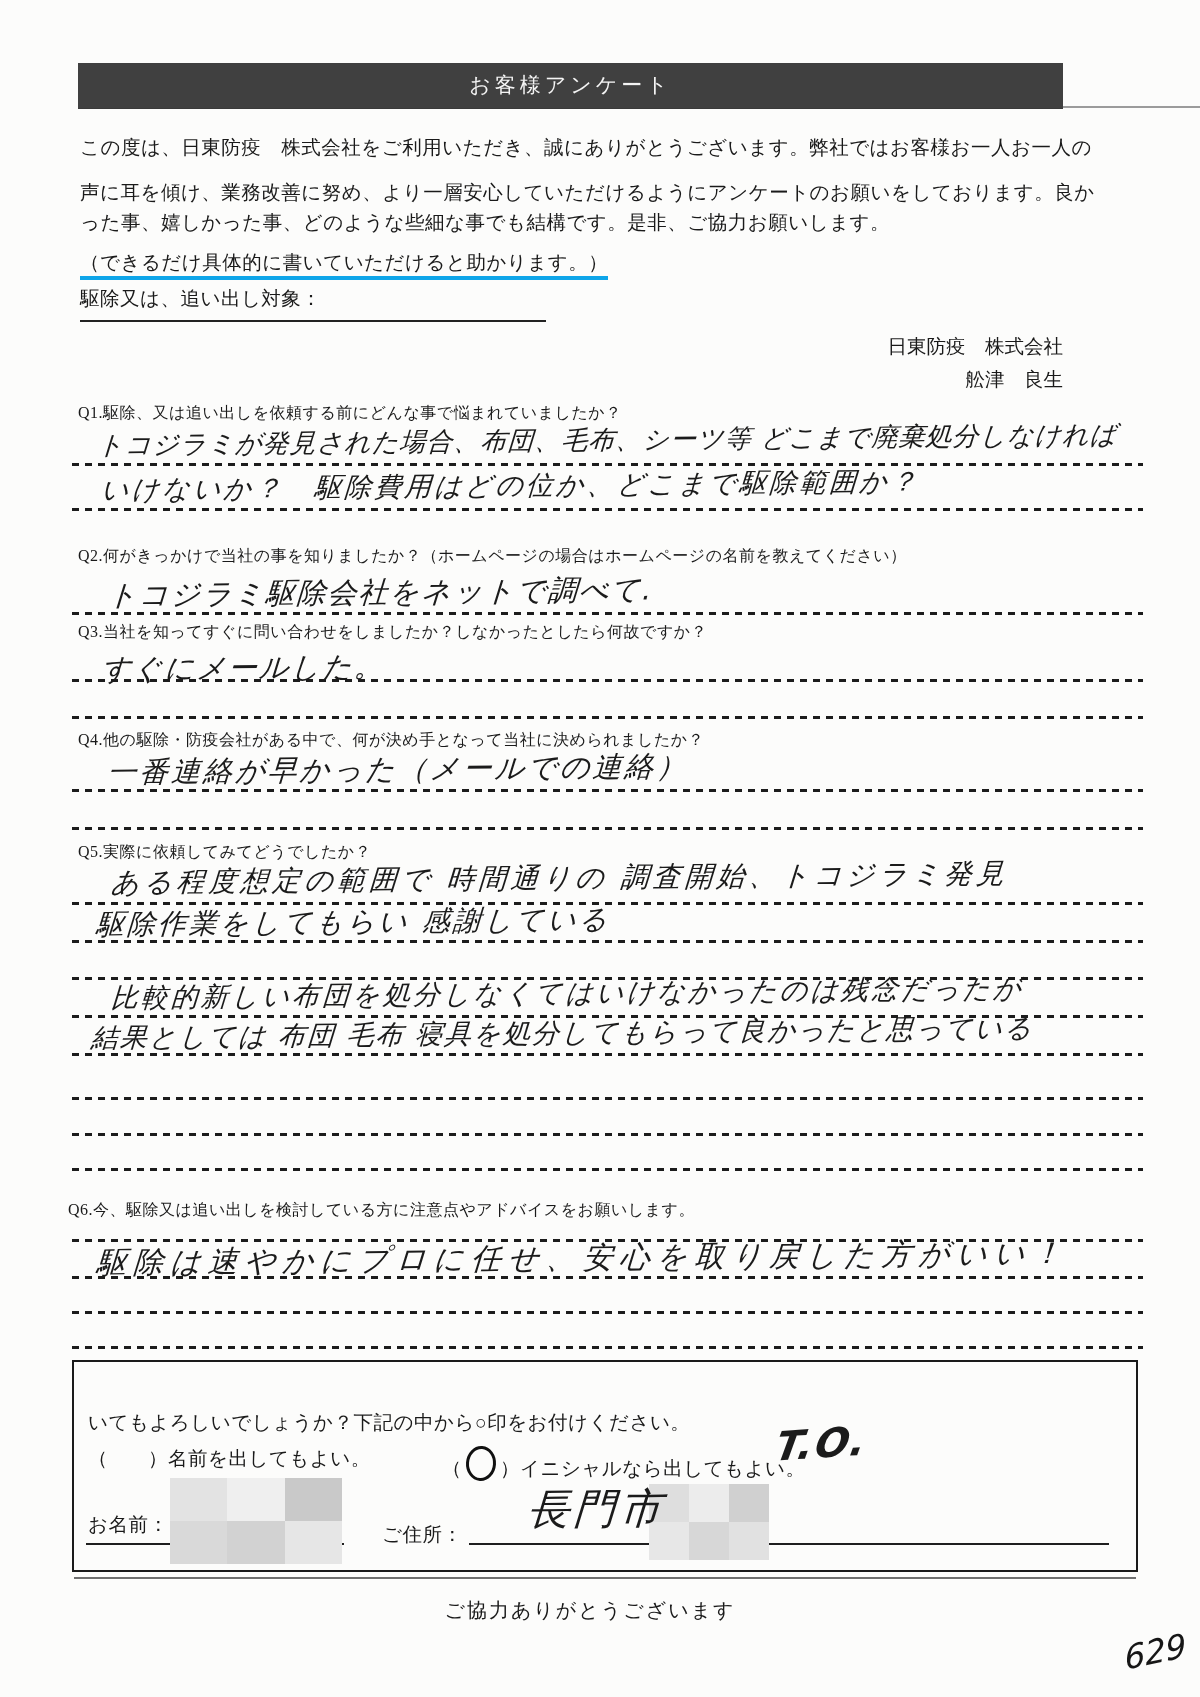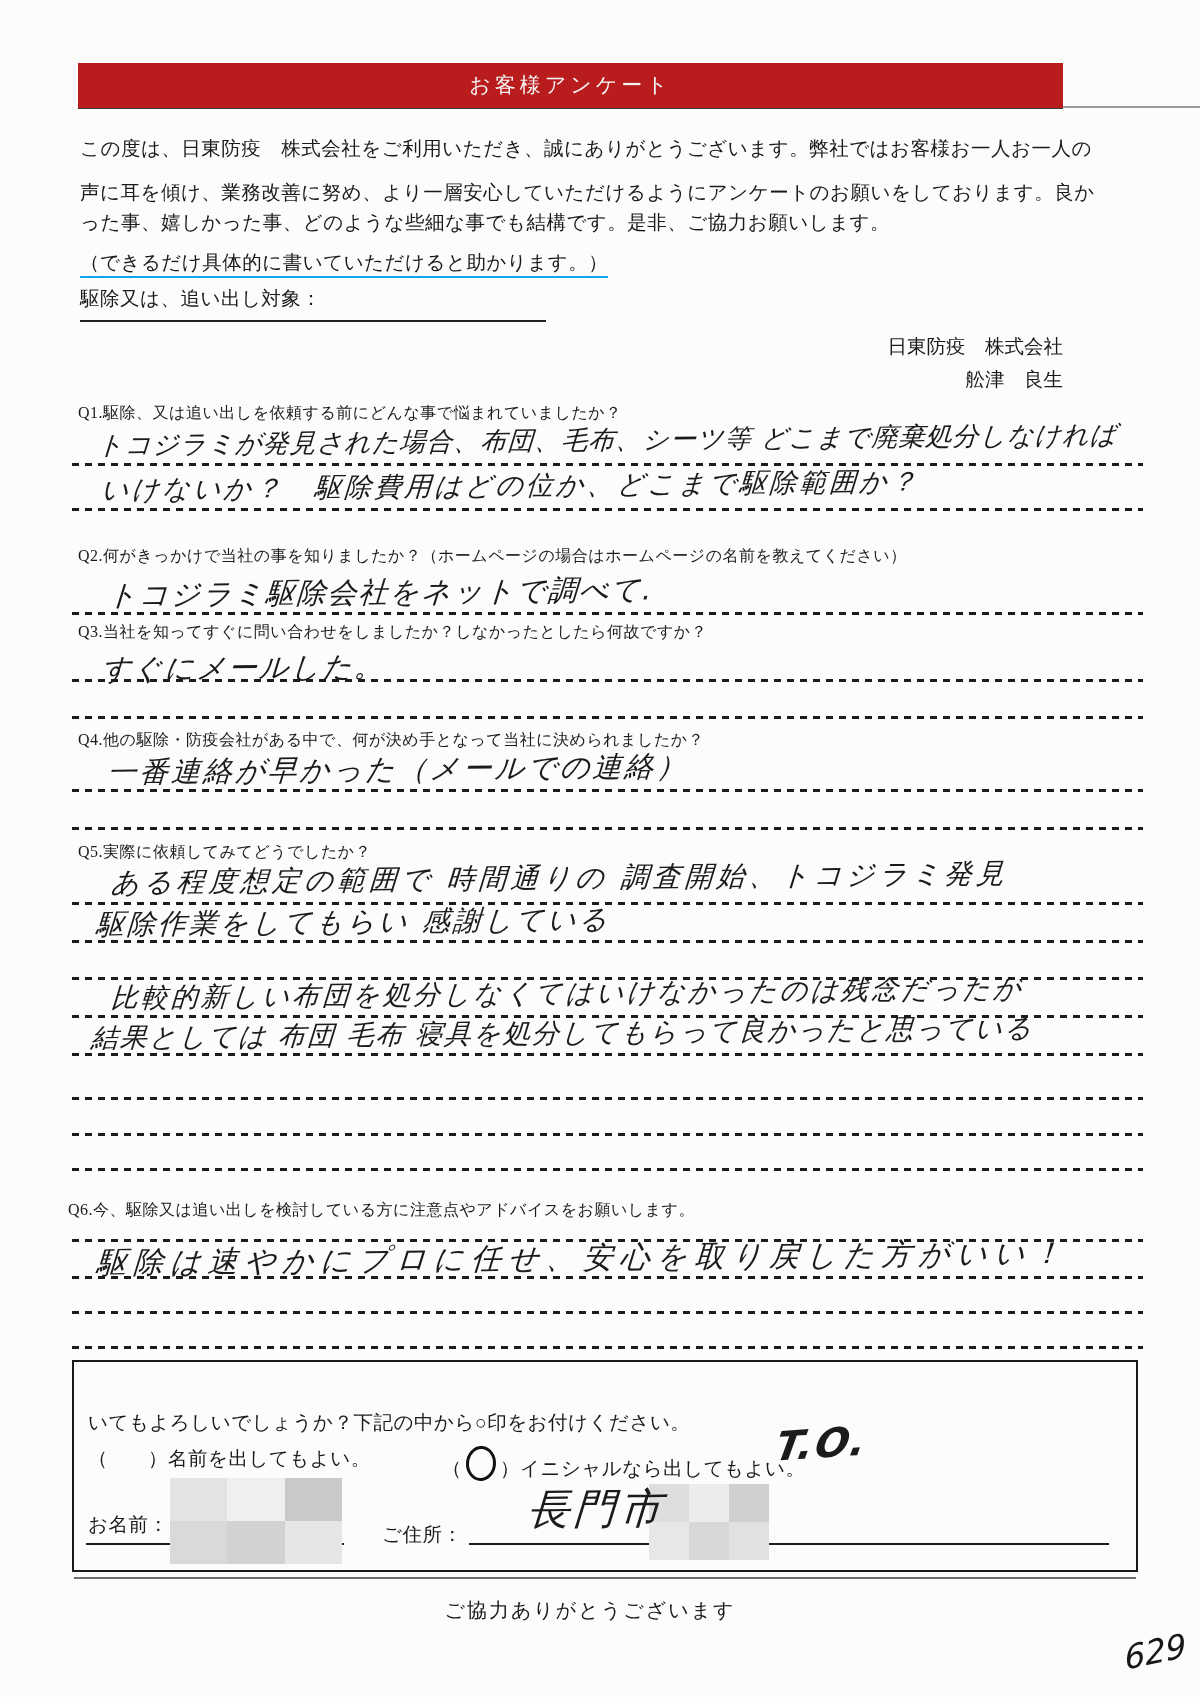--- a/index.html
+++ b/index.html
@@ -9,21 +9,21 @@
     margin:0 auto;
     background:#fcfcfb;
     font-family:"Liberation Serif","DejaVu Serif",serif;
     color:#1a1a1a;
     overflow:hidden;
   }
   .abs{position:absolute;}
   .print{font-size:19.5px;line-height:1.35;letter-spacing:0.5px;white-space:nowrap;}
   .qlabel{font-size:16px;white-space:nowrap;letter-spacing:0.5px;}
   .titlebar{
-    background:#b91c1c;
+    background:#404040;
     color:#f4f4f4;
     text-align:center;
     font-size:21px;
     letter-spacing:4px;
     line-height:45px;
     box-shadow:0 1px 0 #3a3a3a;
   }
   .dline{
     height:3px;
     background:repeating-linear-gradient(to right,#1c1c1c 0 7px,transparent 7px 13px);
@@ -31,21 +31,21 @@
   .solidline{height:2px;background:#1f1f1f;}
   .grayline{height:2px;background:#9b9b9b;}
   .hw{
     font-family:"DejaVu Sans",sans-serif;
     font-style:italic;
     color:#1b1b1b;
     white-space:nowrap;
     transform:rotate(-0.6deg) skewX(-4deg);
     transform-origin:left bottom;
   }
-  .underlined-note{border-bottom:2px solid #0ea5e9;padding-bottom:3px;}
+  .underlined-note{border-bottom:4px solid #0ea5e9;padding-bottom:3px;}
   .target-field{border-bottom:2px solid #222;padding-bottom:8px;width:466px;}
   .sig{width:363px;text-align:right;font-size:19.5px;white-space:nowrap;}
   .consent-box{
     border:2px solid #1a1a1a;
     background:transparent;
   }
   .circle-mark{
     display:inline-block;
     width:24px;height:29px;
     border:3px solid #111;
@@ -66,21 +66,21 @@
 </head>
 <body>
 
 <div class="page">
 
   <div class="abs titlebar" style="left:78px;top:63px;width:985px;height:45px;">
     <span>お客様アンケート</span>
   </div>
   <div class="abs grayline" style="left:1063px;top:106px;width:137px;"></div>
 
-  <div class="abs print" style="left:80px;top:136px;">この度は、日東防疫　株式会社をご利用いただき、誠にありがとうございます。弊社ではお客様お一人お一人の</div>
+  <div class="abs print" style="left:80px;top:136px;font-family:Liberation Mono, monospace;">この度は、日東防疫　株式会社をご利用いただき、誠にありがとうございます。弊社ではお客様お一人お一人の</div>
   <div class="abs print" style="left:80px;top:180px;">声に耳を傾け、業務改善に努め、より一層安心していただけるようにアンケートのお願いをしております。良か</div>
   <div class="abs print" style="left:80px;top:210px;">った事、嬉しかった事、どのような些細な事でも結構です。是非、ご協力お願いします。</div>
 
   <div class="abs print" style="left:80px;top:250px;">
     <span class="underlined-note">（できるだけ具体的に書いていただけると助かります。）</span>
   </div>
 
   <div class="abs print target-field" style="left:80px;top:286px;">
     <span>駆除又は、追い出し対象：</span>
   </div>

